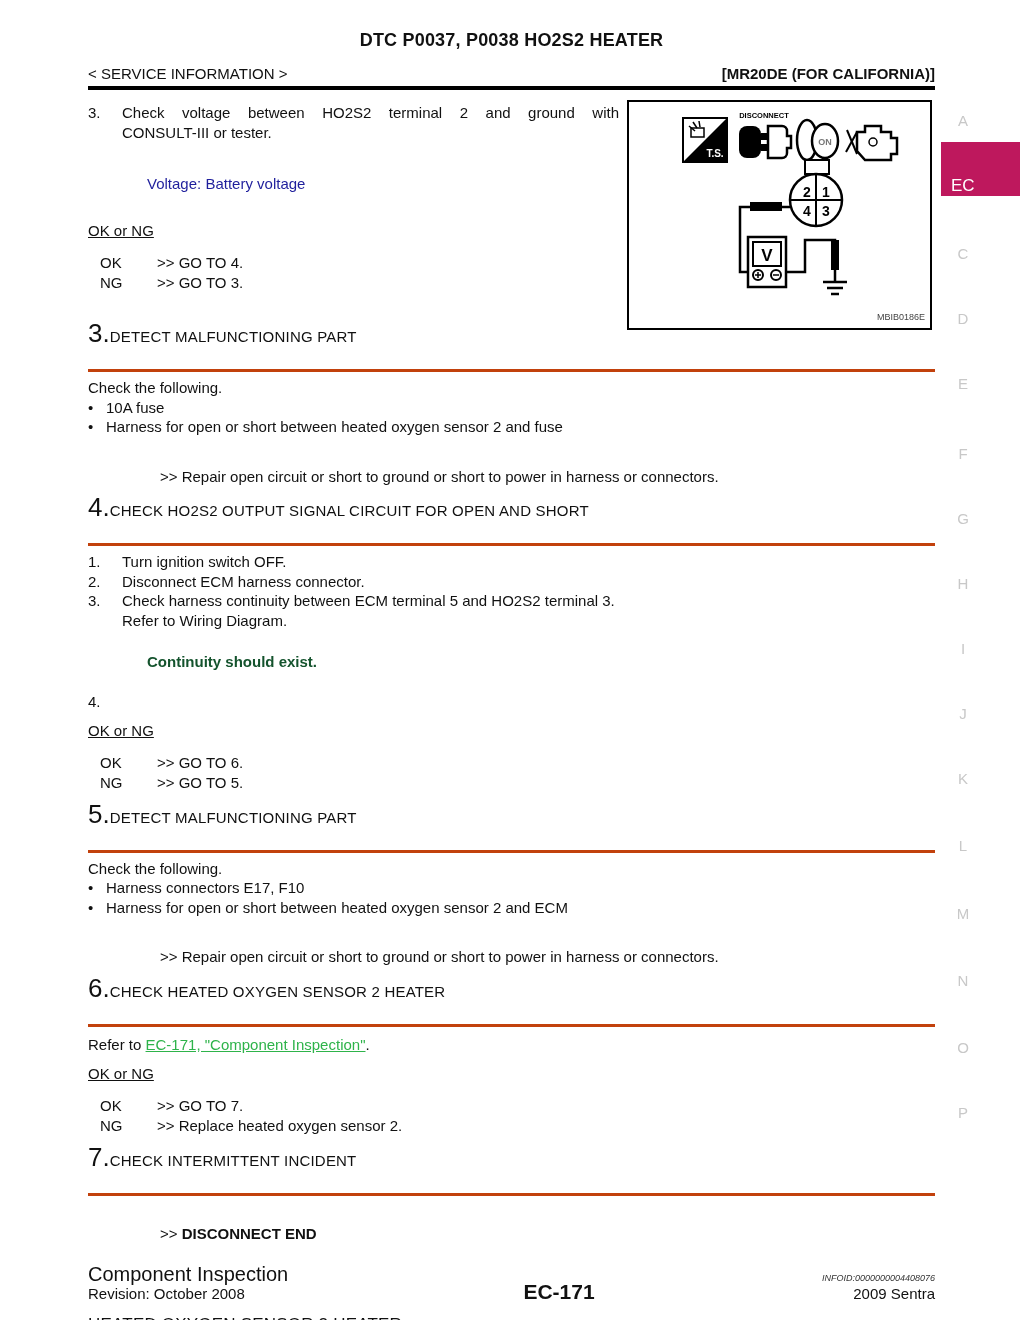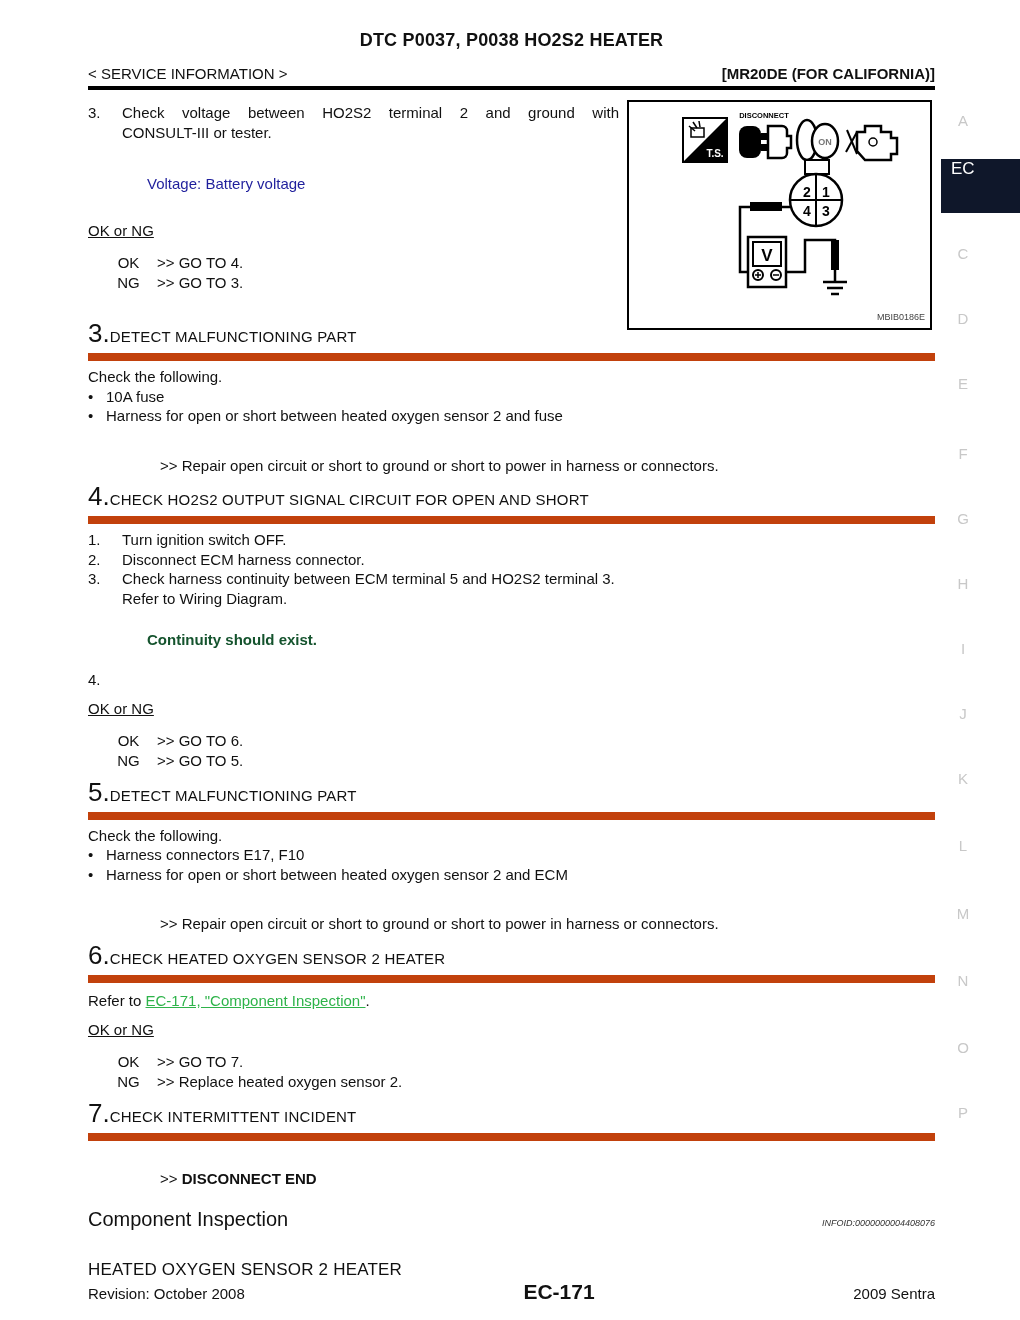--- a/index.html
+++ b/index.html
@@ -16,28 +16,28 @@
   .header-right { font-weight:bold; }
   
   .step-intro { position:absolute; left:88px; top:103px; width:535px; font-size:15px; line-height:19.5px; }
   .step-line { display:flex; }
   .step-num { width:34px; flex:none; }
   .step-text { width:497px; }
   .jline { text-align:justify; text-align-last:justify; }
   .spec { color:#1f1f9c; font-weight:normal; margin:32px 0 0 59px; font-size:15px; }
   .okng { margin-top:27px; text-decoration:underline; font-size:15px; }
   .result-row { display:flex; font-size:15px; line-height:20px; }
-  .result-row .rlabel { margin-left:12px; width:57px; flex:none;text-align:center; }
+  .result-row .rlabel { margin-left:12px; width:57px; flex:none; }
   .results { margin-top:13px; }
   
   .figure { position:absolute; left:627px; top:100px; width:305px; height:230px;
             border:2px solid #000; background:#fff; }
   
   .sections { position:absolute; left:88px; top:320px; width:847px; font-size:15px; line-height:19.5px; }
-  .sec-head { border-bottom:8px solid #c2410c; padding-bottom:3px; line-height:26px; }
+  .sec-head { border-bottom:3px solid #c2410c; padding-bottom:19px; line-height:26px; }
   .sec-num { font-size:26px; font-weight:normal; }
   .sec-title { font-size:15px; letter-spacing:.2px; }
   .body-block { margin-top:6px; }
   .bullet { display:flex; }
   .bullet::before { content:"•"; width:18px; flex:none; }
   .action { margin:30px 0 8px 72px; }
   .action2 { margin:28px 0 8px 72px; font-weight:bold; }
   .action2 .chev { font-weight:normal; }
   .numlist-row { display:flex; }
   .numlist-row .ln { width:34px; flex:none; }
@@ -49,22 +49,22 @@
   .mt10 { margin-top:10px; }
   .mt8 { margin-top:8px; }
   
   .ci-row { display:flex; justify-content:space-between; align-items:baseline; margin-top:22px; }
   .ci-title { font-size:20px; }
   .infoid { font-size:9px; font-style:italic; color:#333; }
   .ci-sub { font-size:17px; margin-top:26px; letter-spacing:.2px; }
   
   .margin-letter { position:absolute; left:948px; width:30px; text-align:center;
                    color:#c8c8c8; font-size:15px; }
-  .ec-tab { position:absolute; left:941px; top:159px; width:79px; height:54px;
-            background:#0f172a; color:#fff; display:flex; align-items:flex-start; }
+  .ec-tab { position:absolute; left:941px; top:142px; width:79px; height:54px;
+            background:#be185d; color:#fff; display:flex; align-items:flex-end; }
   .ec-tab span { font-size:17px; margin-left:10px; }
   
   .footer { position:absolute; left:88px; top:1280px; width:847px; display:flex;
             justify-content:space-between; align-items:baseline; font-size:15px; }
   .footer-center { font-size:21px; font-weight:bold;margin-left:20px; }
 </style>
 </head>
 <body>
 
 <div class="page">

